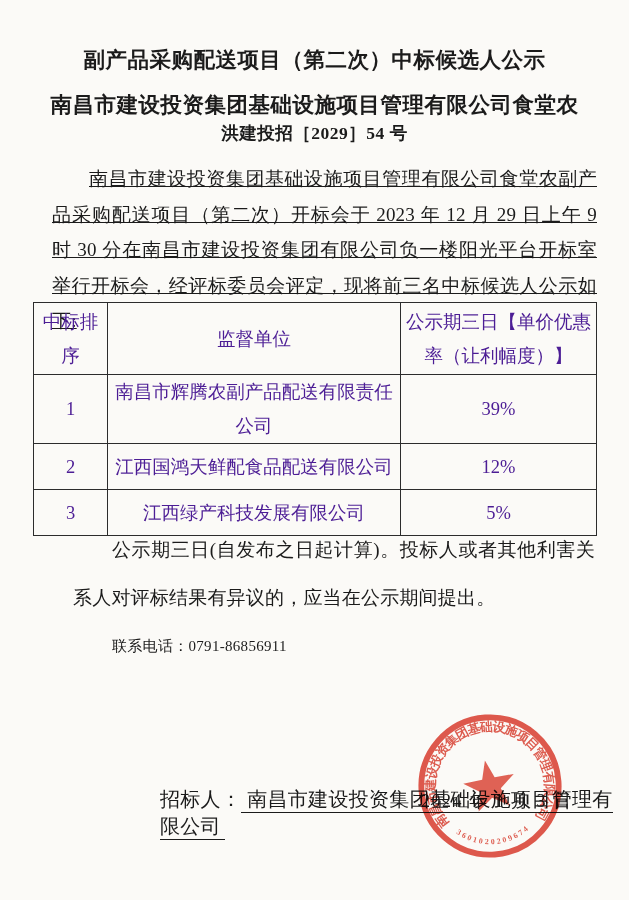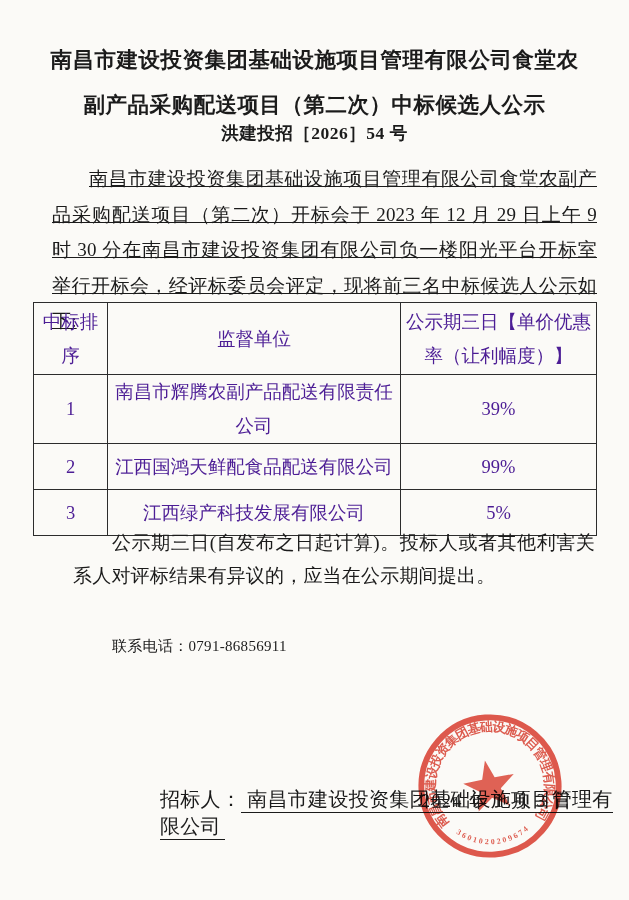--- a/index.html
+++ b/index.html
@@ -30,21 +30,21 @@
   }
   .bid-table td,.bid-table th{
     border:1.6px solid #2c2c2c;font-weight:normal;
     text-align:center;vertical-align:middle;padding:0 2px;
     line-height:34px;
   }
   .bid-table thead th{height:71px;}
   .bid-table tbody td{height:45px;}
   .para2{
     position:absolute;top:526px;left:73px;right:34px;
-    font-size:19px;line-height:33px;text-align:justify;
+    font-size:19px;line-height:48px;text-align:justify;
     text-indent:39px;letter-spacing:0.2px;
   }
   .supervisor{position:absolute;top:595px;left:112px;font-size:19px;letter-spacing:0.3px;}
   .phone{position:absolute;top:637px;left:112px;font-size:15px;letter-spacing:0.3px;}
   .tenderer{position:absolute;top:752px;left:160px;font-size:20px;letter-spacing:0.3px;z-index:1;margin-top:34px;}
   .tenderer .name{
     border-bottom:1.6px solid #1b1b1b;padding:0 4px 2px 6px;
   }
   .dateline{position:absolute;top:789px;left:421px;font-size:18px;letter-spacing:1.5px;z-index:1;}
   .seal{
@@ -53,25 +53,25 @@
     transform:rotate(-4deg);
   }
   .seal text{font-family:"Liberation Serif","DejaVu Serif",serif;}
 </style>
 </head>
 <body>
 
 <div class="page">
 
   <div class="title">
+    <div>副产品采购配送项目（第二次）中标候选人公示</div>
     <div>南昌市建设投资集团基础设施项目管理有限公司食堂农</div>
-    <div>副产品采购配送项目（第二次）中标候选人公示</div>
   </div>
 
-  <div class="docnum">洪建投招［2026］54 号</div>
+  <div class="docnum">洪建投招［2029］54 号</div>
 
   <div class="para1">南昌市建设投资集团基础设施项目管理有限公司食堂农副产品采购配送项目（第二次）开标会于 2023 年 12 月 29 日上午 9 时 30 分在南昌市建设投资集团有限公司负一楼阳光平台开标室举行开标会，经评标委员会评定，现将前三名中标候选人公示如下:</div>
 
   <table class="bid-table">
     <colgroup>
       <col style="width:74px">
         <col style="width:293px">
         <col style="width:196px">
     </colgroup>
     <thead>
@@ -83,21 +83,21 @@
     </thead>
     <tbody>
       <tr>
         <td>1</td>
         <td>南昌市辉腾农副产品配送有限责任公司</td>
         <td>39%</td>
       </tr>
       <tr>
         <td>2</td>
         <td>江西国鸿天鲜配食品配送有限公司</td>
-        <td>99%</td>
+        <td>12%</td>
       </tr>
       <tr>
         <td>3</td>
         <td>江西绿产科技发展有限公司</td>
         <td>5%</td>
       </tr>
     </tbody>
   </table>
 
   <div class="para2">公示期三日(自发布之日起计算)。投标人或者其他利害关系人对评标结果有异议的，应当在公示期间提出。</div>

